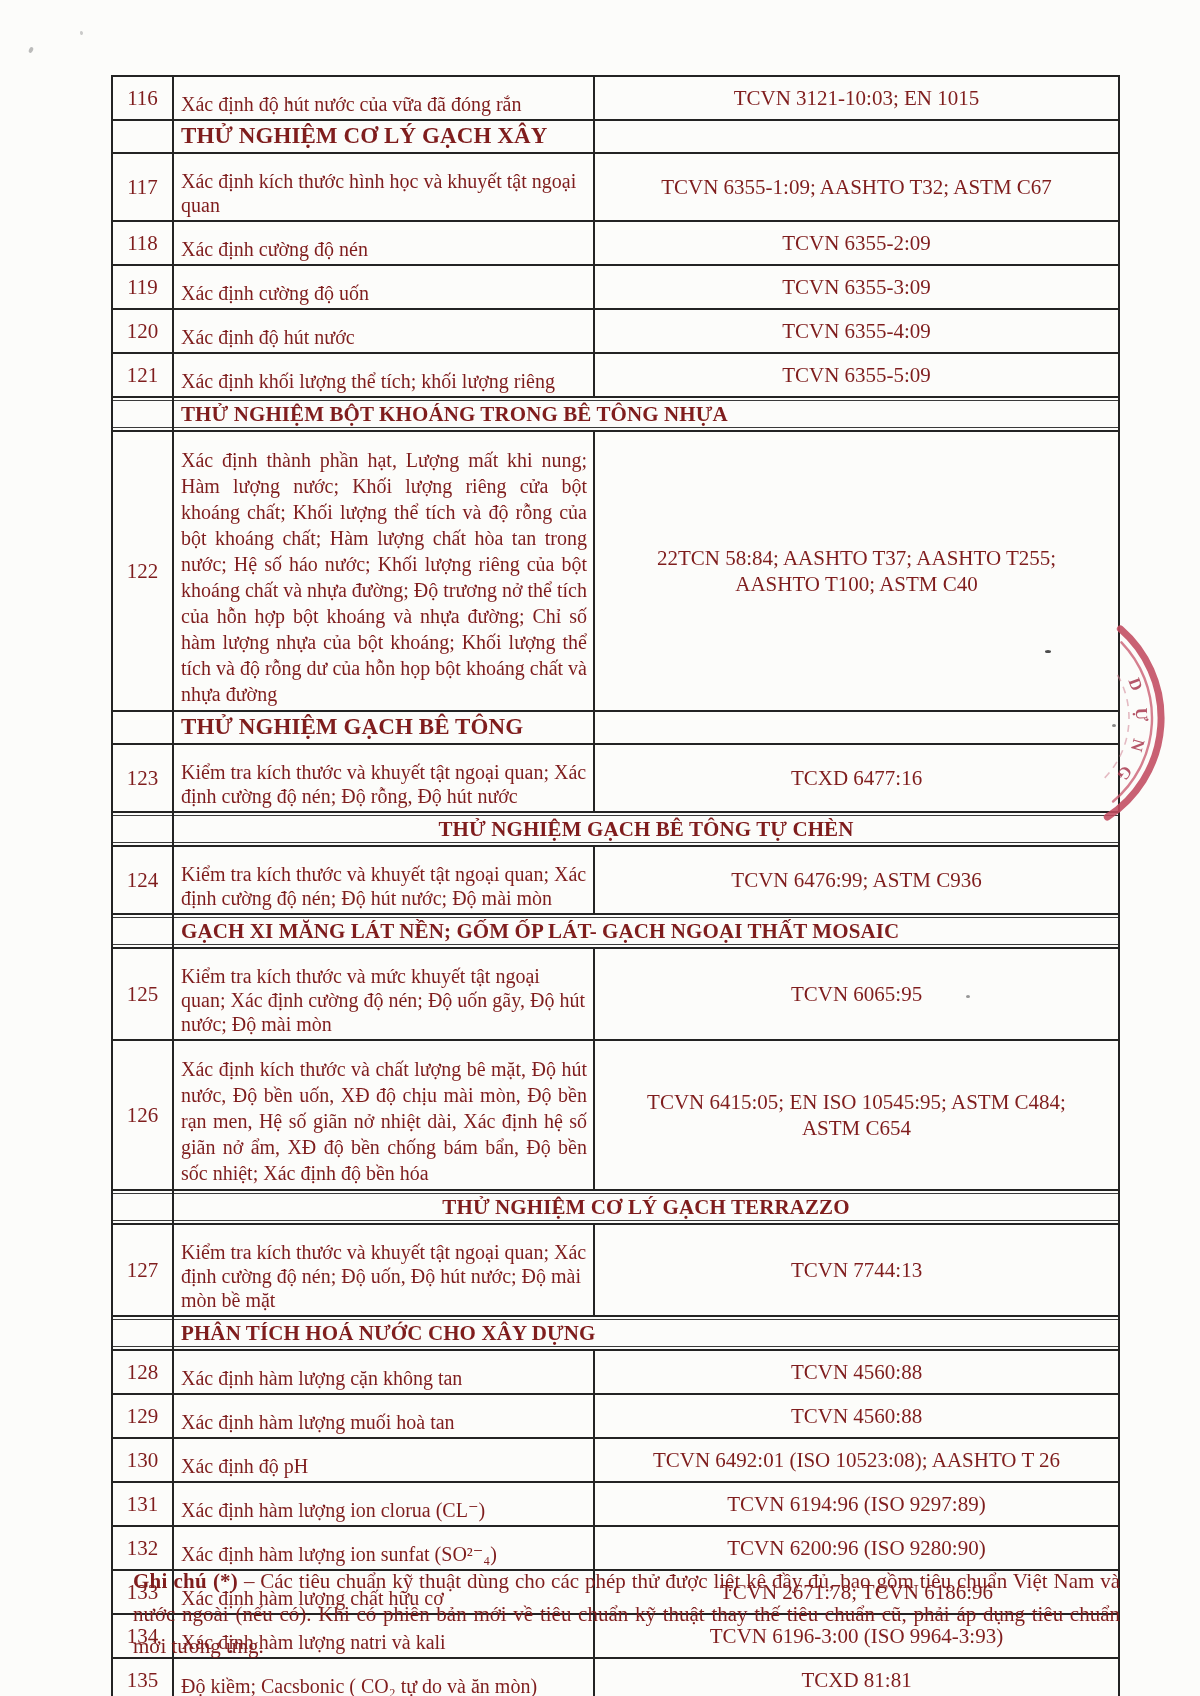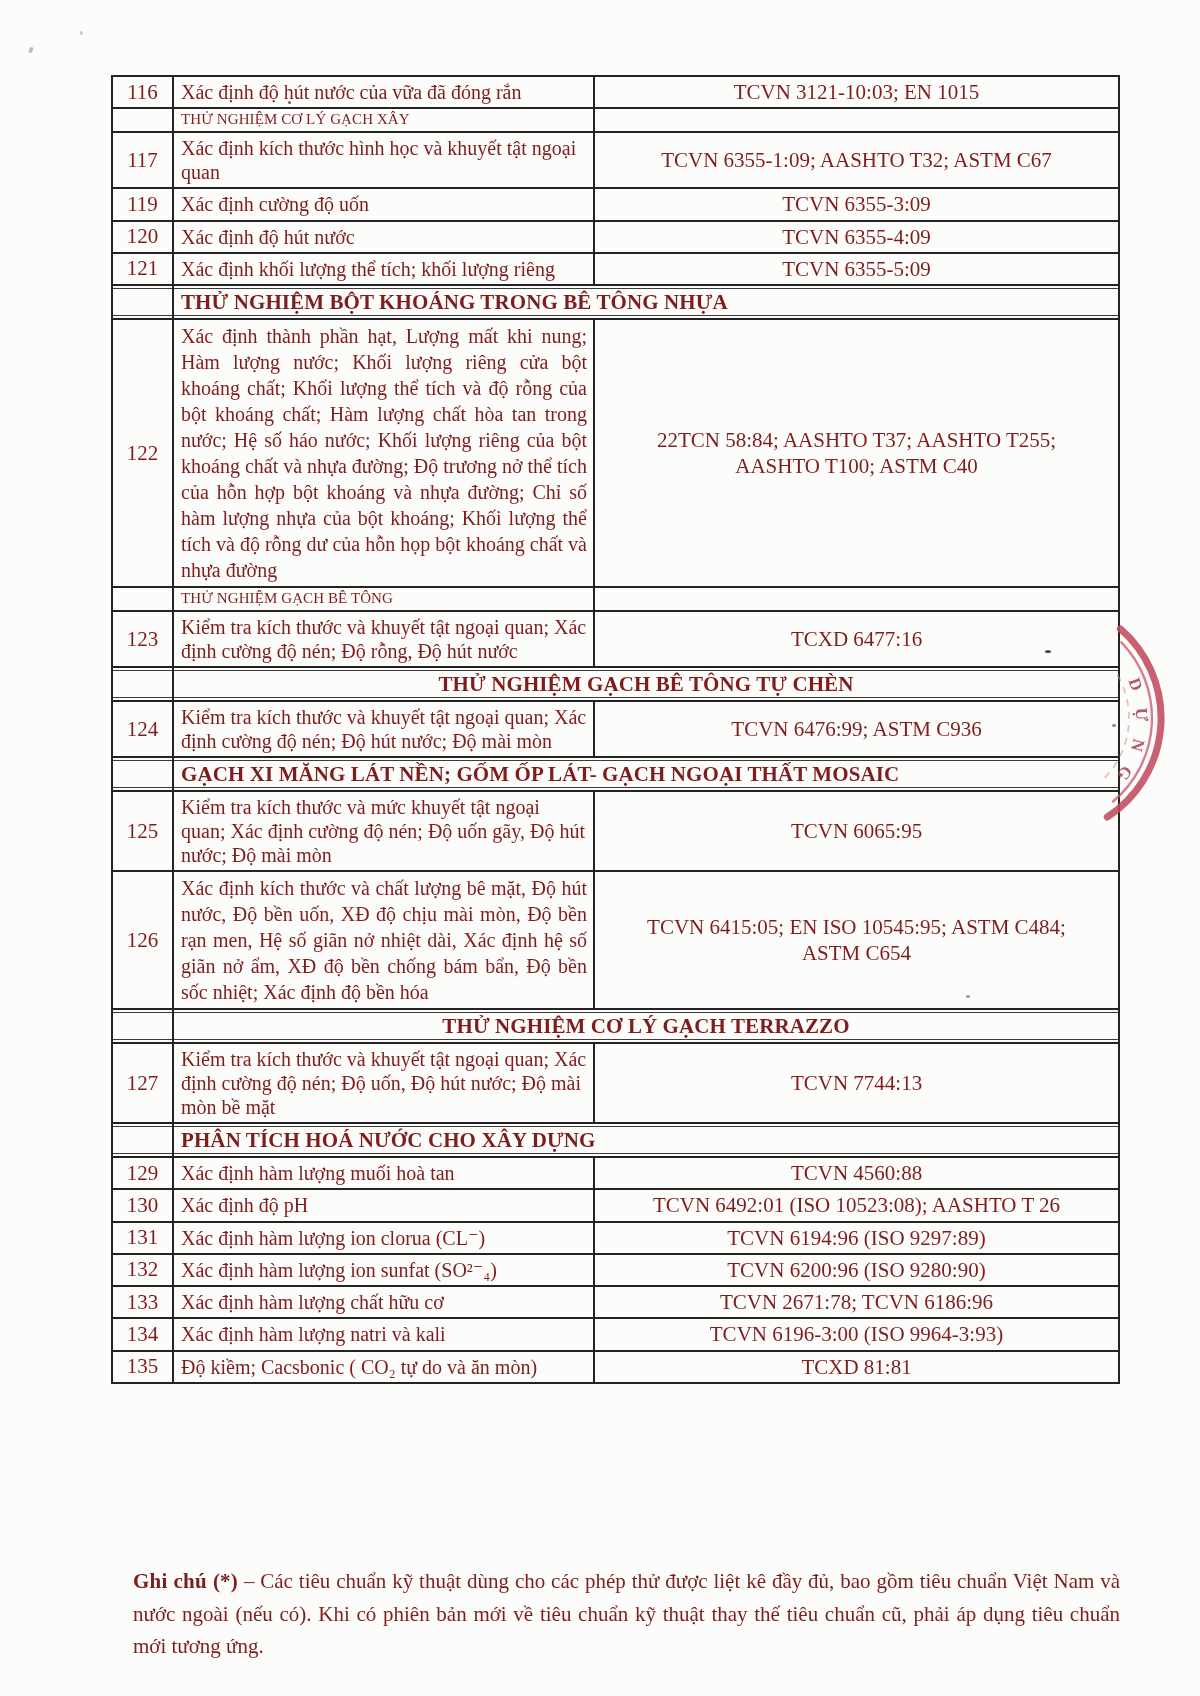--- a/index.html
+++ b/index.html
@@ -18,30 +18,30 @@
   }
   table.doc td{
     border:2px solid #232323;
     vertical-align:middle;
     box-sizing:border-box;
   }
   td.no{
     text-align:center;font-size:21px;padding:1px 2px;
   }
   td.desc{
-    font-size:20px;line-height:1.2;padding:3px 6px 3px 7px;text-align:left;
+    font-size:20px;line-height:1.2;padding:15px 6px 3px 7px;text-align:left;
   }
   td.desc.tall{line-height:1.3;}
   td.desc.justify{text-align:justify;}
   td.std{
     font-size:21px;line-height:1.25;text-align:center;padding:2px 22px;
   }
   
   tr.section-plain td.title{
-    font-size:15px;font-weight:normal;padding:2px 6px 3px 7px;letter-spacing:.1px;
+    font-size:23px;font-weight:bold;padding:2px 6px 3px 7px;letter-spacing:.1px;
   }
   
   tr.section-merged td{padding:0;vertical-align:top;}
   .sec-inner{
     margin:2px 0;
     border-top:1.7px solid #3a3a3a;
     border-bottom:1.7px solid #3a3a3a;
     height:28px;box-sizing:border-box;
     display:flex;align-items:center;justify-content:flex-start;
     font-size:21px;font-weight:bold;letter-spacing:.1px;
@@ -94,20 +94,25 @@
           <td class="no"></td>
           <td class="title">THỬ NGHIỆM CƠ LÝ GẠCH XÂY</td>
           <td class="std"></td>
         </tr>
         <tr class="item">
           <td class="no">117</td>
           <td class="desc">Xác định kích thước hình học và khuyết tật ngoại quan</td>
           <td class="std">TCVN 6355-1:09; AASHTO T32; ASTM C67</td>
         </tr>
         <tr class="item">
+          <td class="no">118</td>
+          <td class="desc">Xác định cường độ nén</td>
+          <td class="std">TCVN 6355-2:09</td>
+        </tr>
+        <tr class="item">
           <td class="no">119</td>
           <td class="desc">Xác định cường độ uốn</td>
           <td class="std">TCVN 6355-3:09</td>
         </tr>
         <tr class="item">
           <td class="no">120</td>
           <td class="desc">Xác định độ hút nước</td>
           <td class="std">TCVN 6355-4:09</td>
         </tr>
         <tr class="item">
@@ -182,20 +187,25 @@
           <td class="desc">Kiểm tra kích thước và khuyết tật ngoại quan; Xác định cường độ nén; Độ uốn, Độ hút nước; Độ mài mòn bề mặt</td>
           <td class="std">TCVN 7744:13</td>
         </tr>
         <tr class="section-merged">
           <td>
             <div class="sec-inner empty"></div>
           </td>
           <td colspan="2">
             <div class="sec-inner">PHÂN TÍCH HOÁ NƯỚC CHO XÂY DỰNG</div>
           </td>
+        </tr>
+        <tr class="item">
+          <td class="no">128</td>
+          <td class="desc">Xác định hàm lượng cặn không tan</td>
+          <td class="std">TCVN 4560:88</td>
         </tr>
         <tr class="item">
           <td class="no">129</td>
           <td class="desc">Xác định hàm lượng muối hoà tan</td>
           <td class="std">TCVN 4560:88</td>
         </tr>
         <tr class="item">
           <td class="no">130</td>
           <td class="desc">Xác định độ pH</td>
           <td class="std">TCVN 6492:01 (ISO 10523:08); AASHTO T 26</td>

